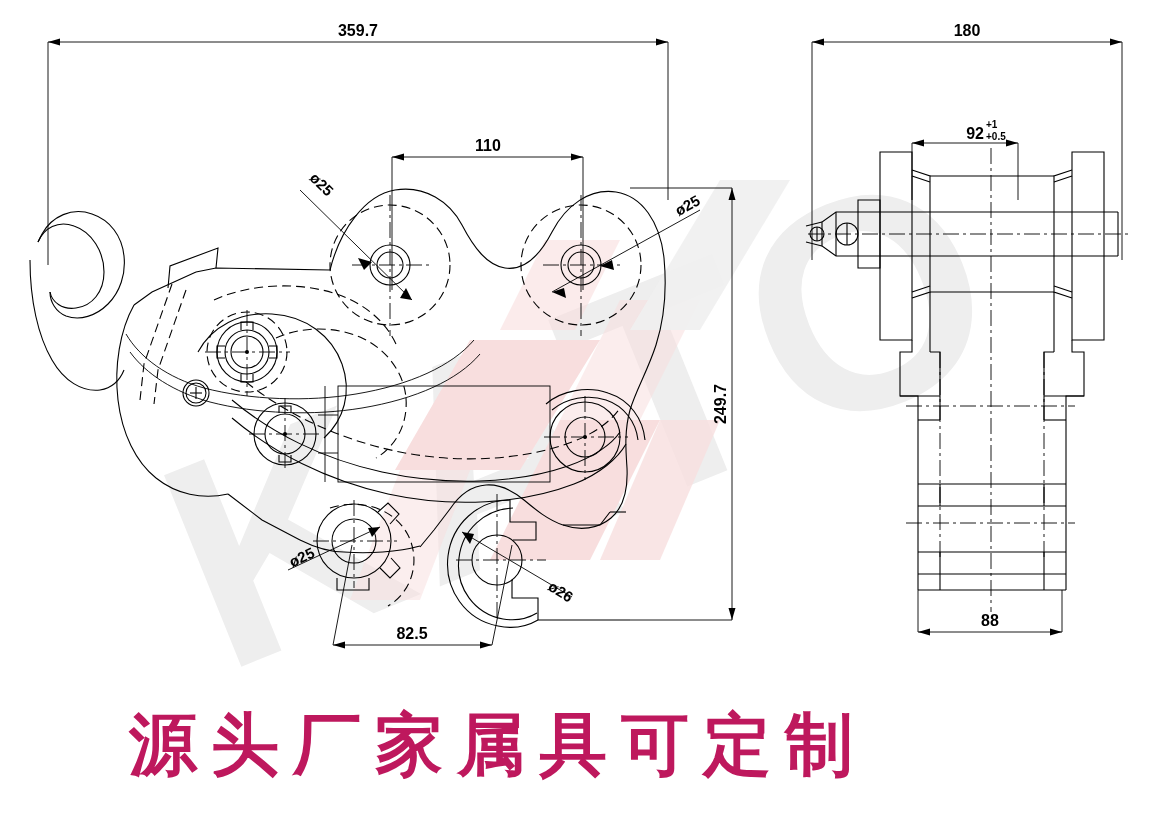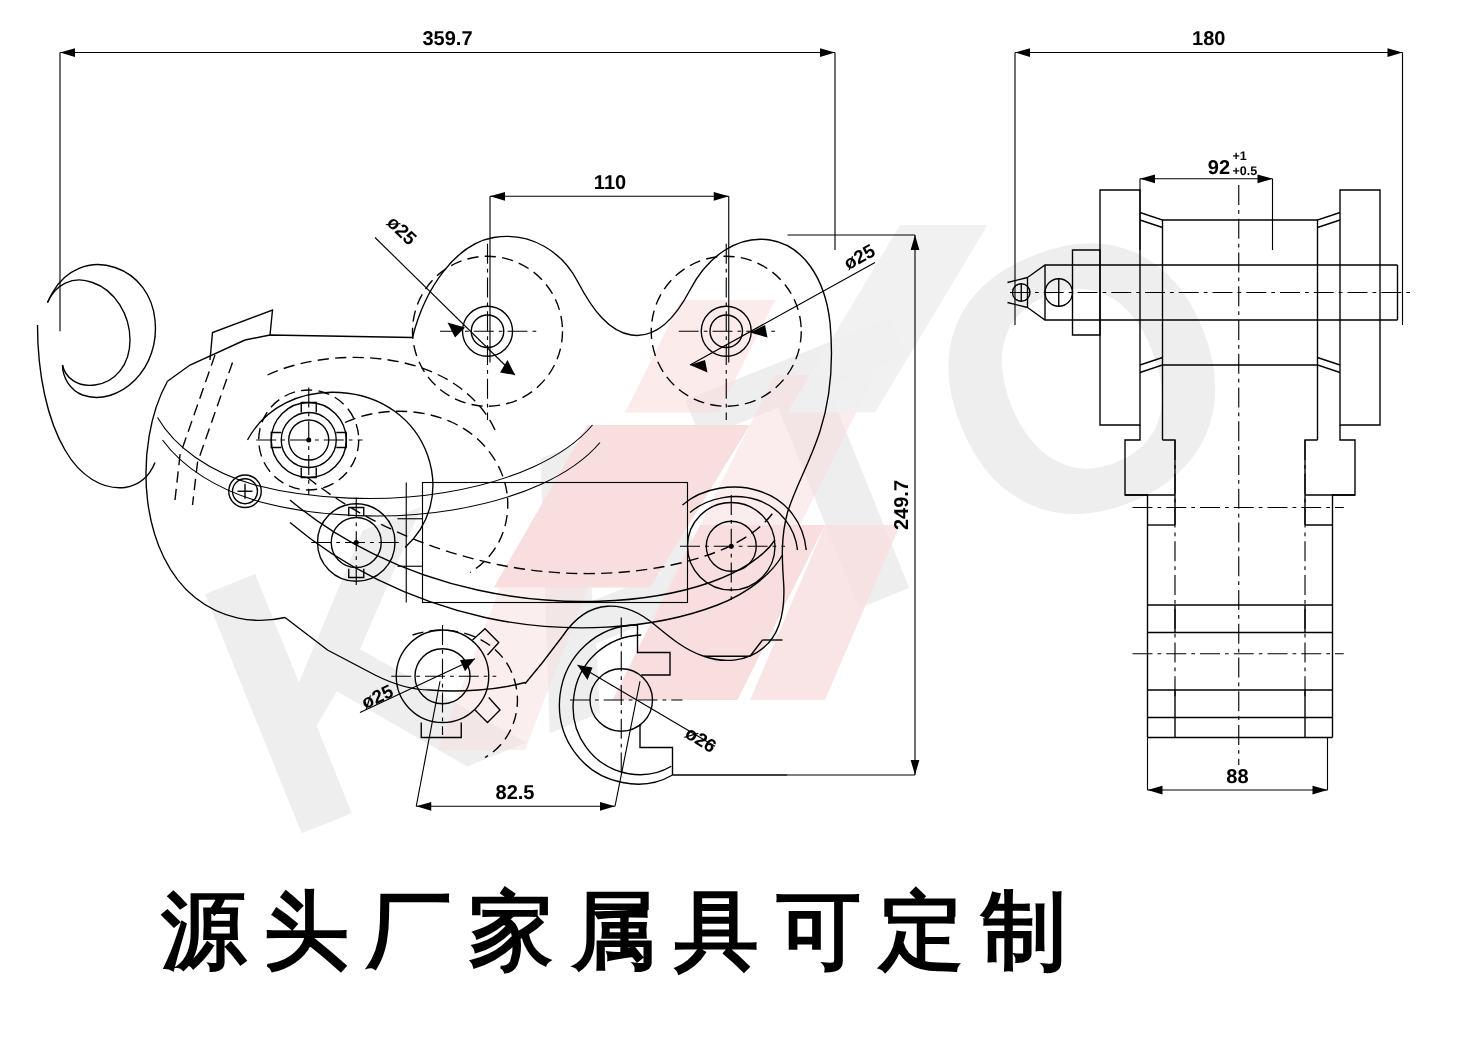--- a/index.html
+++ b/index.html
@@ -51,21 +51,21 @@
   .cn-caption {
     position: absolute;
     left: 0;
     top: 700px;
     width: 996px;
     text-align: center;
     font-family: "DejaVu Sans", sans-serif;
     font-weight: bold;
     font-size: 68px;
     letter-spacing: 14px;
-    color: #000000;
+    color: #be185d;
     white-space: nowrap;
   }
   .ln { stroke:#000; stroke-width:1.1; fill:none; }
   .ln-thin { stroke:#000; stroke-width:0.9; fill:none; }
   .ln-dash { stroke:#000; stroke-width:1.1; fill:none; stroke-dasharray:9 5; }
   .ln-center { stroke:#000; stroke-width:0.9; fill:none; stroke-dasharray:16 4 3 4; }
   .ln-dim { stroke:#000; stroke-width:0.9; fill:none; }
 </style>
 </head>
 <body>

